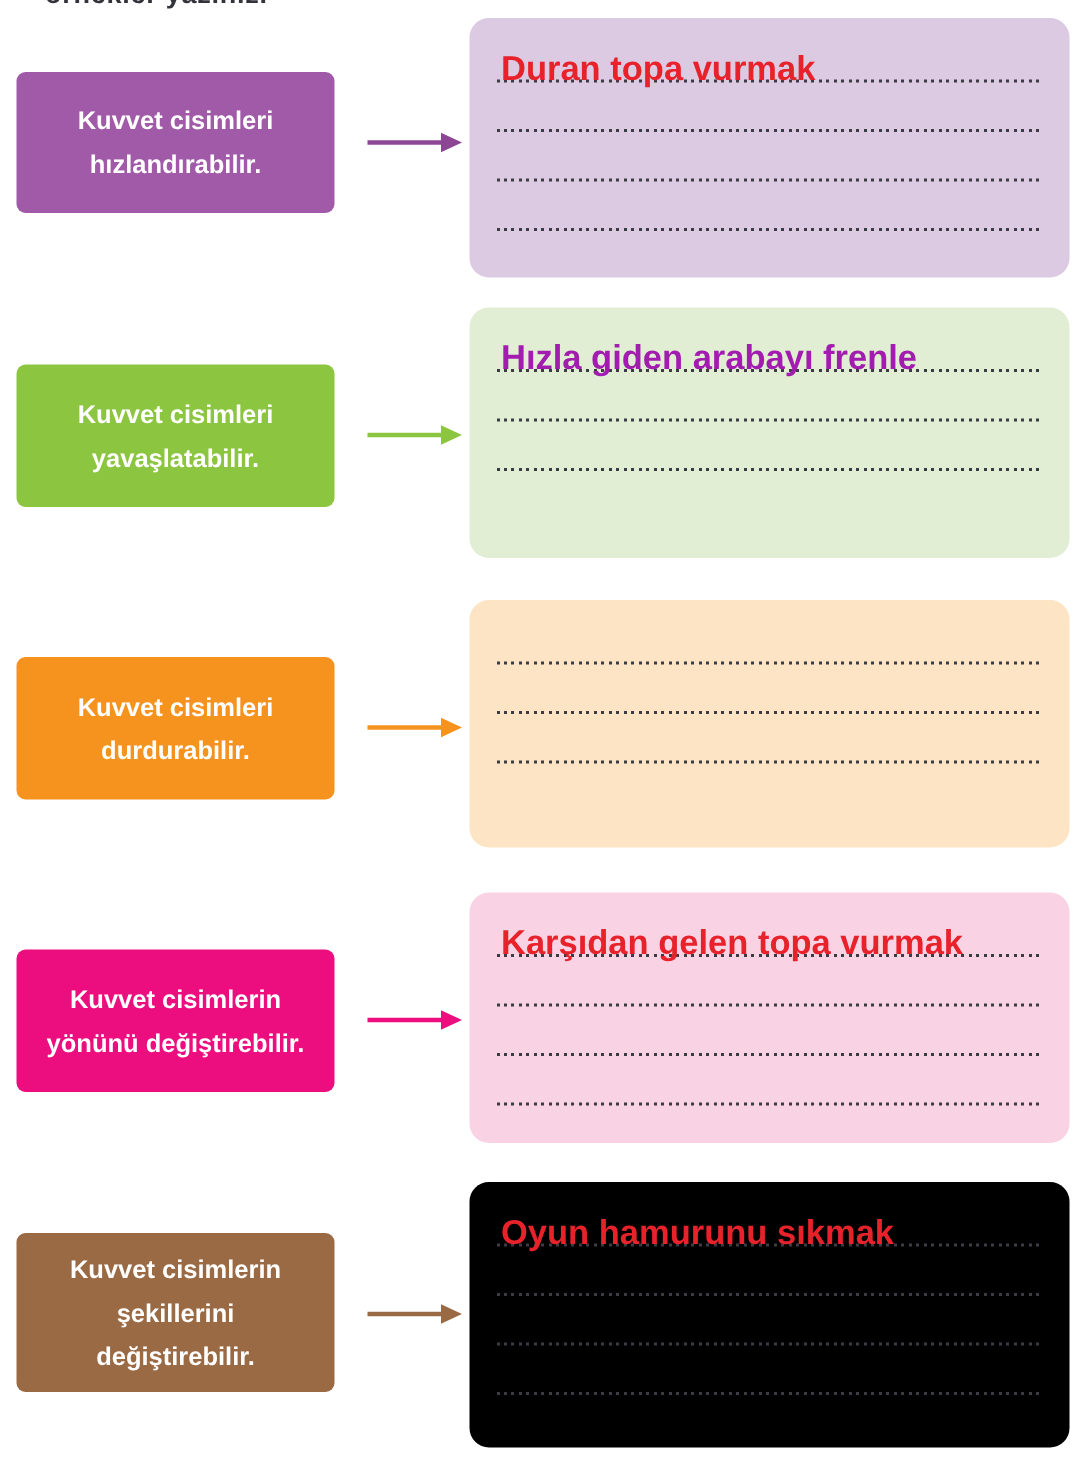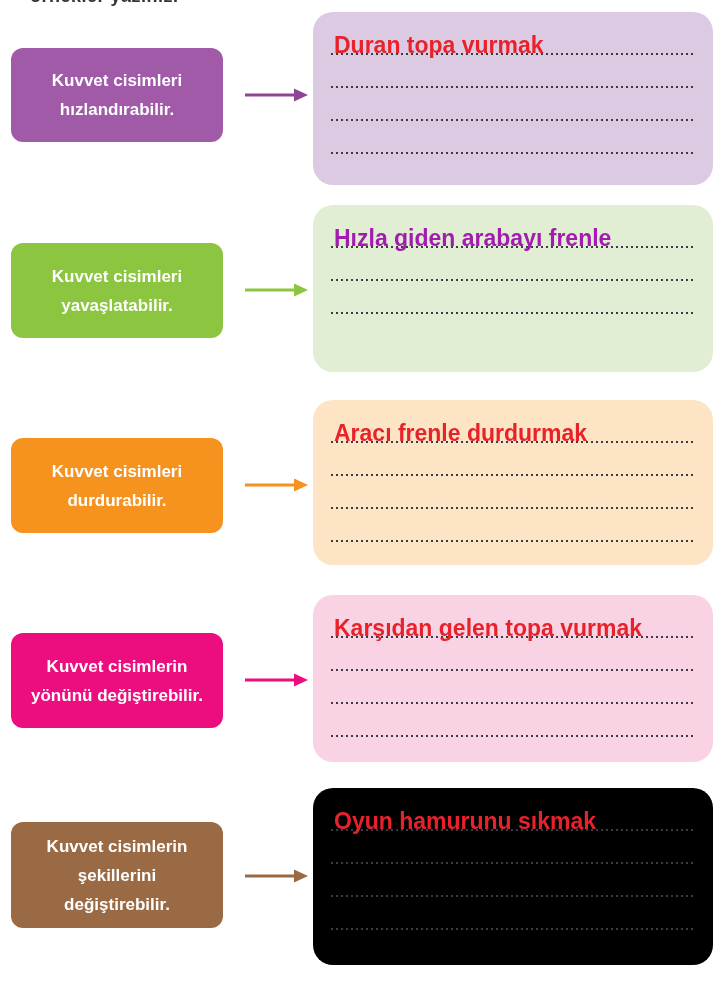--- a/index.html
+++ b/index.html
@@ -14,27 +14,27 @@
   .header-clip{
     position:absolute;left:30px;top:0;width:300px;height:9px;overflow:hidden;
   }
   .header-clip span{
     display:block;transform:translateY(-14px);
     font-size:18px;font-weight:bold;color:#33333b;letter-spacing:0.5px;
     white-space:nowrap;
   }
 
   .left-card{
-    position:absolute;left:11px;width:212px;border-radius:12px;
+    position:absolute;left:11px;width:212px;border-radius:6px;
     display:flex;flex-direction:column;align-items:center;justify-content:center;
     color:#ffffff;font-weight:bold;font-size:17px;line-height:29px;text-align:center;
   }
   .arrow{position:absolute;left:243px;width:66px;height:16px;}
   .right-card{
-    position:absolute;left:313px;width:400px;border-radius:20px;
+    position:absolute;left:313px;width:400px;border-radius:13px;
     box-sizing:border-box;padding:10px 18px 0 18px;
   }
   .ansline{
     position:relative;height:33px;
     display:flex;align-items:flex-end;
   }
   .ansline::after{
     content:"";position:absolute;left:0;right:0;bottom:0;height:2px;
     background-image:repeating-linear-gradient(90deg,#3b3b44 0 2px,transparent 2px 5px);
   }
@@ -106,23 +106,20 @@
   <div class="left-card lc2" style="background-color: rgb(246, 146, 30);">
     <div>Kuvvet cisimleri</div>
     <div>durdurabilir.</div>
   </div>
   <svg class="arrow ar2" viewBox="0 0 66 16">
     <line x1="2" y1="8" x2="53" y2="8" stroke-width="3" stroke="#f6921e"></line>
     <path d="M51 1.5 L65 8 L51 14.5 Z" fill="#f6921e"></path>
   </svg>
   <div class="right-card rc2" style="background-color: rgb(253, 228, 196);">
     <div class="ansline">
-        <span style="color: rgb(232, 34, 43);">Aracı frenle durdurmak</span>
-      </div>
-    <div class="ansline">
         <span style="color: rgb(232, 34, 43);"></span>
       </div>
     <div class="ansline">
         <span style="color: rgb(232, 34, 43);"></span>
       </div>
     <div class="ansline">
         <span style="color: rgb(232, 34, 43);"></span>
       </div>
   </div>
 

